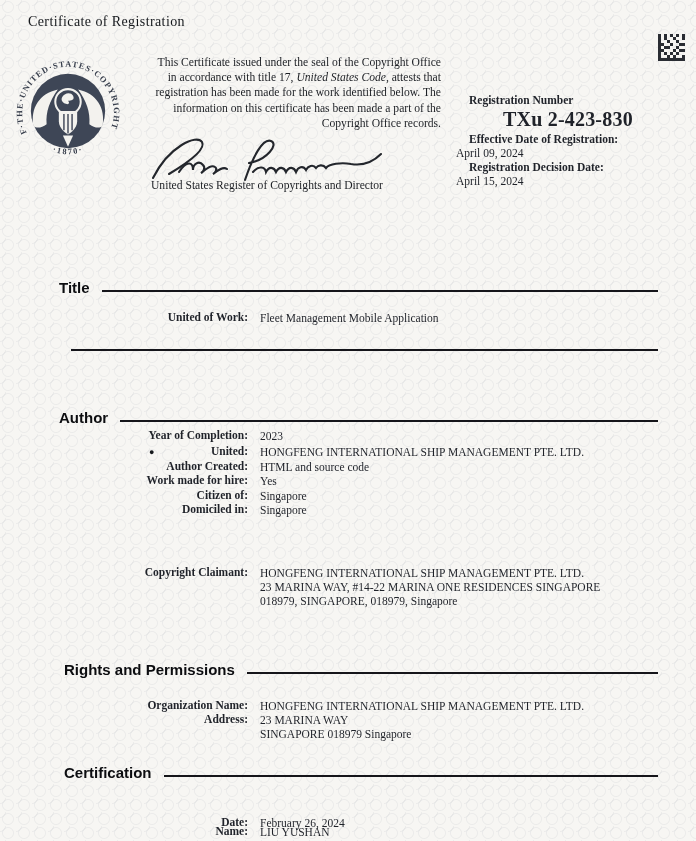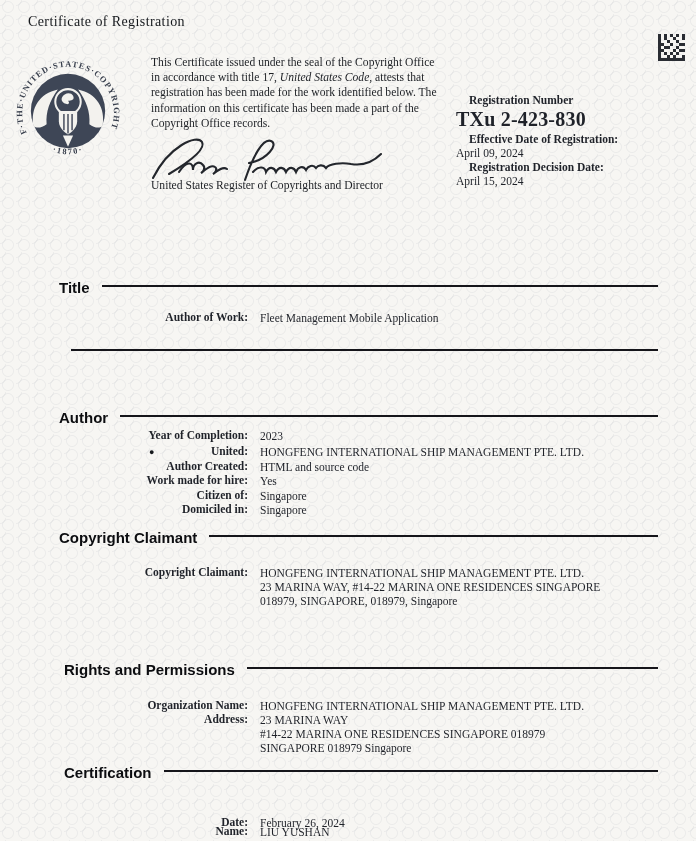--- a/index.html
+++ b/index.html
@@ -10,26 +10,26 @@
     color:#1f2229;
     background-color:#f7f6f3;
     background-image:
       radial-gradient(circle 7px at 8px 7px, rgba(168,172,184,0) 4.6px, rgba(168,172,184,0.16) 5.4px, rgba(168,172,184,0) 6.4px),
       radial-gradient(circle 7px at 0px 0px, rgba(168,172,184,0) 4.6px, rgba(168,172,184,0.16) 5.4px, rgba(168,172,184,0) 6.4px);
     background-size:16px 14px;
     overflow:hidden;
   }
   .abs{position:absolute;}
   .page-title{left:28px;top:14px;font-size:14px;letter-spacing:.4px;color:#15181c;}
-  .statement{left:151px;top:55px;width:290px;font-size:11.6px;line-height:15.2px;color:#1c1f24;}
+  .statement{left:151px;top:55px;width:290px;font-size:11.6px;line-height:15.2px;color:#1c1f24;text-align:right;}
   .signer-title{left:151px;top:179px;font-size:11.6px;color:#1c1f24;}
   .regblock{left:456px;top:93px;font-size:11.5px;line-height:14px;}
   .regblock .b{font-weight:bold;margin-left:13px;}
-  .regnum{font-size:20px;font-weight:bold;line-height:22px;letter-spacing:.2px;padding:1px 0 2px;}
-  .sec{display:flex;align-items:center;}
+  .regnum{font-size:20px;font-weight:bold;line-height:22px;letter-spacing:.2px;padding:1px 0 2px;margin-left:47px;}
+  .sec{display:flex;align-items:flex-end;}
   .sec .h{font-family:"Liberation Sans",sans-serif;font-weight:bold;font-size:15px;color:#0c0d10;white-space:nowrap;}
   .sec .rule{flex:1;border-top:2px solid #15151a;margin:0 0 4px 12px;}
   .row{left:0;width:658px;height:14px;}
   .row .lab{position:absolute;left:0;width:248px;text-align:right;font-weight:bold;font-size:11.5px;line-height:13px;}
   .row .val{position:absolute;left:260px;width:392px;font-size:11.5px;line-height:14px;}
   .val div{line-height:14px;}
   .bullet{left:149px;font-size:9px;line-height:10px;color:#15181c;}
   svg{display:block;}
 </style>
 </head>
@@ -127,21 +127,21 @@
     <div>April 09, 2024</div>
     <div class="b">Registration Decision Date:</div>
     <div>April 15, 2024</div>
   </div>
 
   <div class="abs sec" style="left:59px;top:279px;width:599px;">
     <span class="h">Title</span>
       <span class="rule"></span>
   </div>
   <div class="abs row" style="top:311px;">
-    <span class="lab">Author of Work:</span>
+    <span class="lab">United of Work:</span>
     <span class="val">Fleet Management Mobile Application</span>
   </div>
 
   <div class="abs sec" style="left:59px;top:349px;width:599px;">
       <span class="rule"></span>
   </div>
   <div class="abs row" style="top:381px;margin-top:48px;">
     <span class="lab">Year of Completion:</span>
     <span class="val">2023</span>
   </div>
@@ -165,24 +165,20 @@
   </div>
   <div class="abs row" style="top:488.5px;">
     <span class="lab">Citizen of:</span>
     <span class="val">Singapore</span>
   </div>
   <div class="abs row" style="top:503px;">
     <span class="lab">Domiciled in:</span>
     <span class="val">Singapore</span>
   </div>
 
-  <div class="abs sec" style="left:59px;top:529px;width:599px;">
-    <span class="h">Copyright Claimant</span>
-      <span class="rule"></span>
-  </div>
   <div class="abs row" style="top:566px;">
     <span class="lab">Copyright Claimant:</span>
     <span class="val">
       <div>HONGFENG INTERNATIONAL SHIP MANAGEMENT PTE. LTD.</div>
       <div>23 MARINA WAY, #14-22 MARINA ONE RESIDENCES SINGAPORE</div>
       <div>018979, SINGAPORE, 018979, Singapore</div>
     </span>
   </div>
 
   <div class="abs sec" style="left:64px;top:661px;width:594px;">
@@ -190,21 +186,20 @@
       <span class="rule"></span>
   </div>
   <div class="abs row" style="top:699px;">
     <span class="lab">Organization Name:</span>
     <span class="val">HONGFENG INTERNATIONAL SHIP MANAGEMENT PTE. LTD.</span>
   </div>
   <div class="abs row" style="top:713px;">
     <span class="lab">Address:</span>
     <span class="val">
       <div>23 MARINA WAY</div>
-      <div>#14-22 MARINA ONE RESIDENCES SINGAPORE 018979</div>
       <div>SINGAPORE 018979 Singapore</div>
     </span>
   </div>
 
   <div class="abs sec" style="left:64px;top:764px;width:594px;">
     <span class="h">Certification</span>
       <span class="rule"></span>
   </div>
   <div class="abs row" style="top:825px;">
     <span class="lab">Name:</span>

